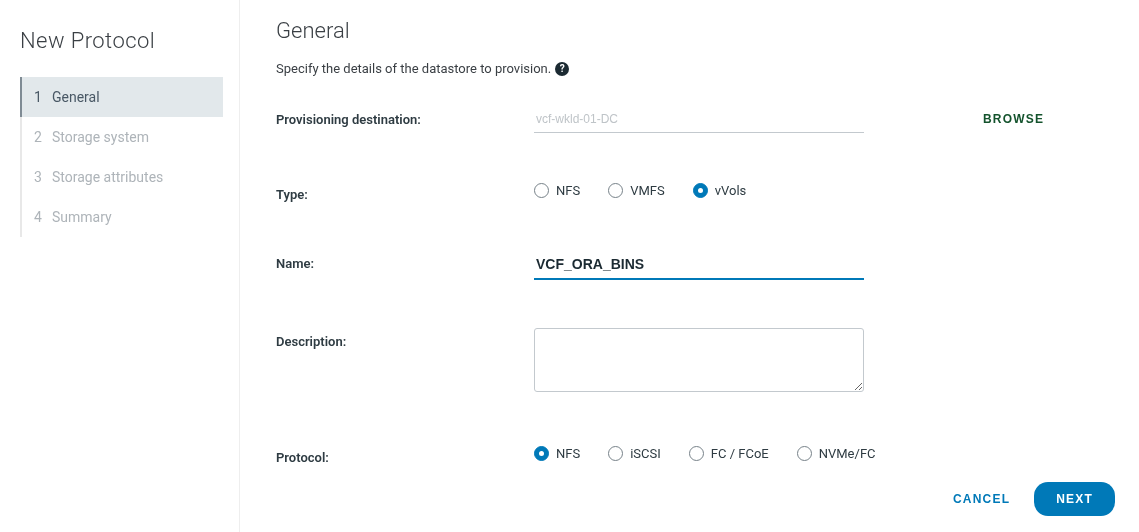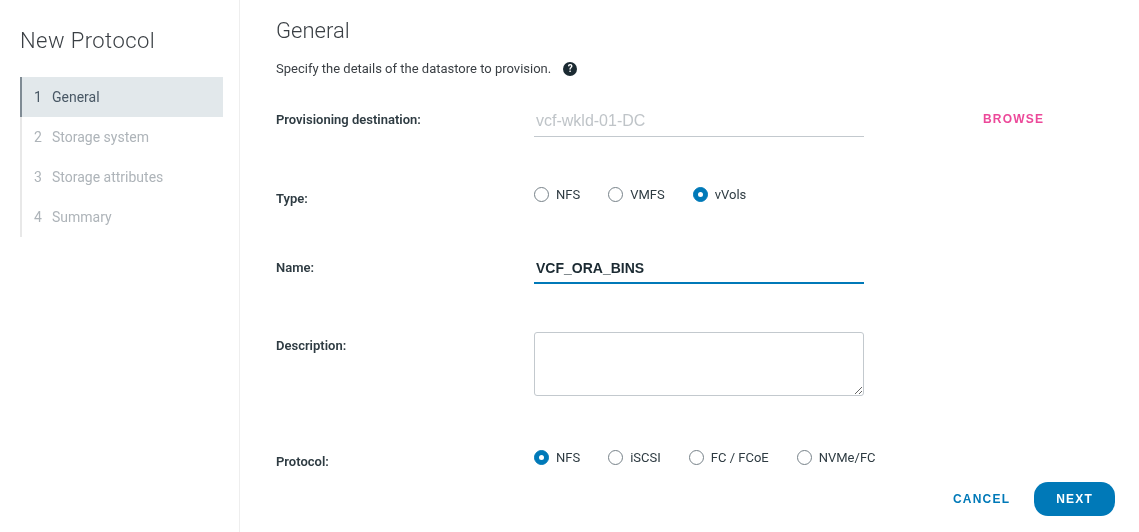--- a/index.html
+++ b/index.html
@@ -66,21 +66,21 @@
       font-size: 22px;
       font-weight: 300;
       color: #3a3f44;
       margin-bottom: 18px;
     }
     .page-subtext {
       font-size: 13px;
       color: #3a3f44;
       display: flex;
       align-items: center;
-      gap: 12px;
+      gap: 4px;
       margin-bottom: 30px;
     }
     .info-icon-badge {
       display: inline-flex;
       align-items: center;
       justify-content: center;
       width: 14px;
       height: 14px;
       border-radius: 50%;
       background: #1b2a32;
@@ -102,40 +102,40 @@
       font-weight: 600;
       color: #2e3b42;
       padding-top: 6px;
     }
     .field-value { }
     .underline-input {
       width: 330px;
       border: none;
       border-bottom: 1px solid #c3c9ce;
       padding: 6px 2px;
-      font-size: 16px;
+      font-size: 12px;
       color: #bfc4c8;
       background: transparent;
     }
     .name-input {
       width: 330px;
       border: none;
       border-bottom: 2px solid #0079b8;
       padding: 6px 2px;
       font-size: 14px;
       color: #1b2a32;
       outline: none;
       background: transparent;
       font-weight: bold;
     }
     .browse-btn {
       font-size: 12px;
       font-weight: 600;
       letter-spacing: 0.1em;
-      color: #ec4899;
+      color: #14532d;
       background: none;
       border: none;
       cursor: pointer;
       padding-top: 6px;
       text-align: left;
     }
     .radio-row {
       display: flex;
       gap: 28px;
       align-items: flex-end;

